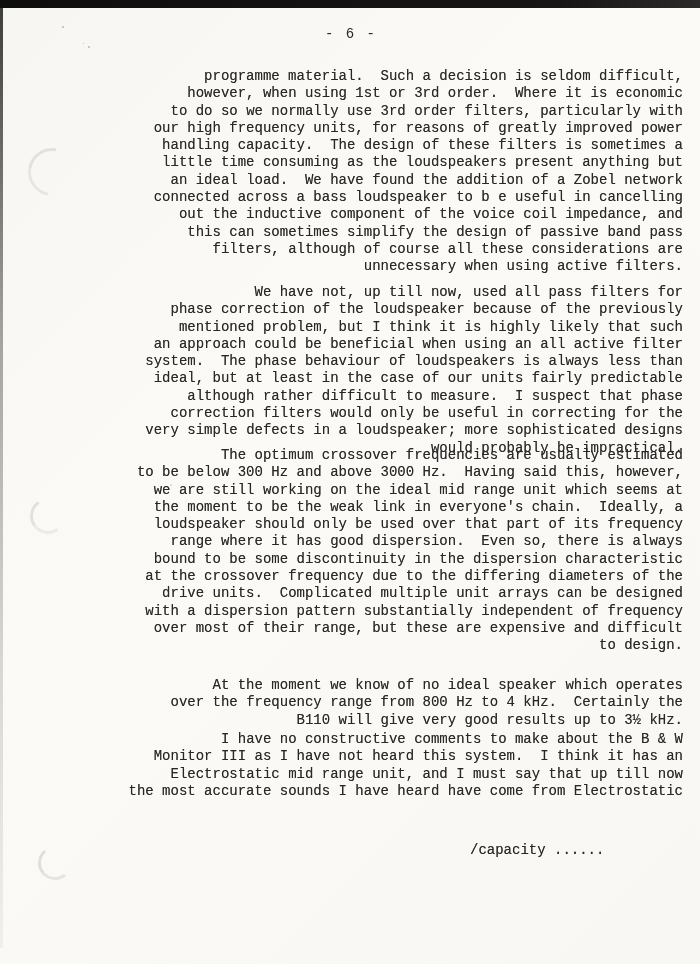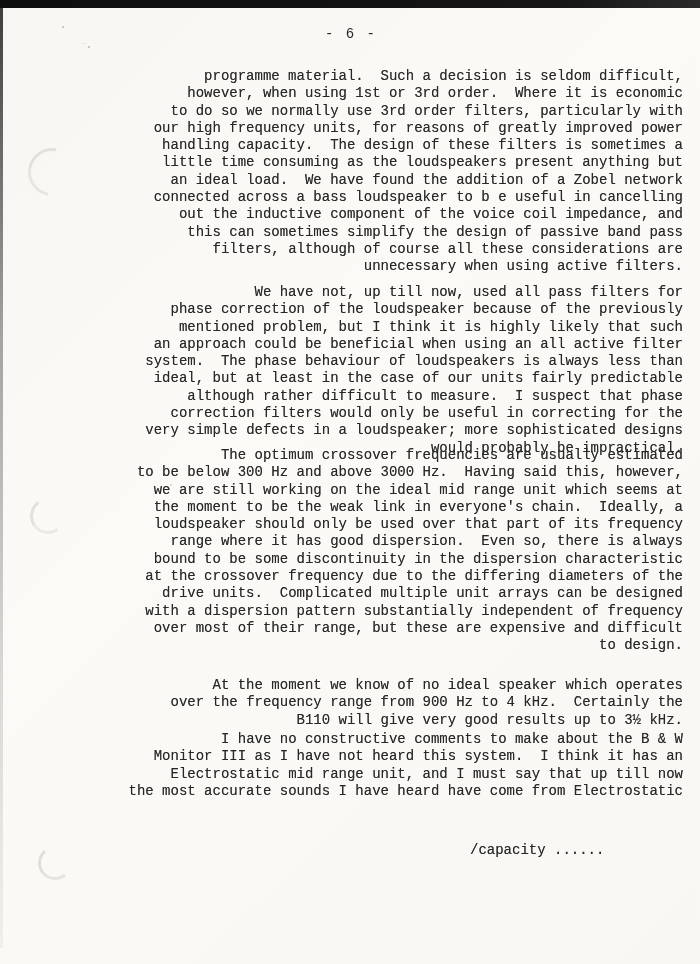--- a/index.html
+++ b/index.html
@@ -140,21 +140,21 @@
 the moment to be the weak link in everyone's chain.  Ideally, a
 loudspeaker should only be used over that part of its frequency
 range where it has good dispersion.  Even so, there is always
 bound to be some discontinuity in the dispersion characteristic
 at the crossover frequency due to the differing diameters of the
 drive units.  Complicated multiple unit arrays can be designed
 with a dispersion pattern substantially independent of frequency
 over most of their range, but these are expensive and difficult
 to design.</div>
   <div class="para p4">      At the moment we know of no ideal speaker which operates
-over the frequency range from 900 Hz to 4 kHz.  Certainly the
+over the frequency range from 800 Hz to 4 kHz.  Certainly the
 B110 will give very good results up to 3½ kHz.</div>
   <div class="para p5">      I have no constructive comments to make about the B &amp; W
 Monitor III as I have not heard this system.  I think it has an
 Electrostatic mid range unit, and I must say that up till now
 the most accurate sounds I have heard have come from Electrostatic</div>
 
   <div class="continued">/capacity ......</div>
 </div>
 
 </body></html>

